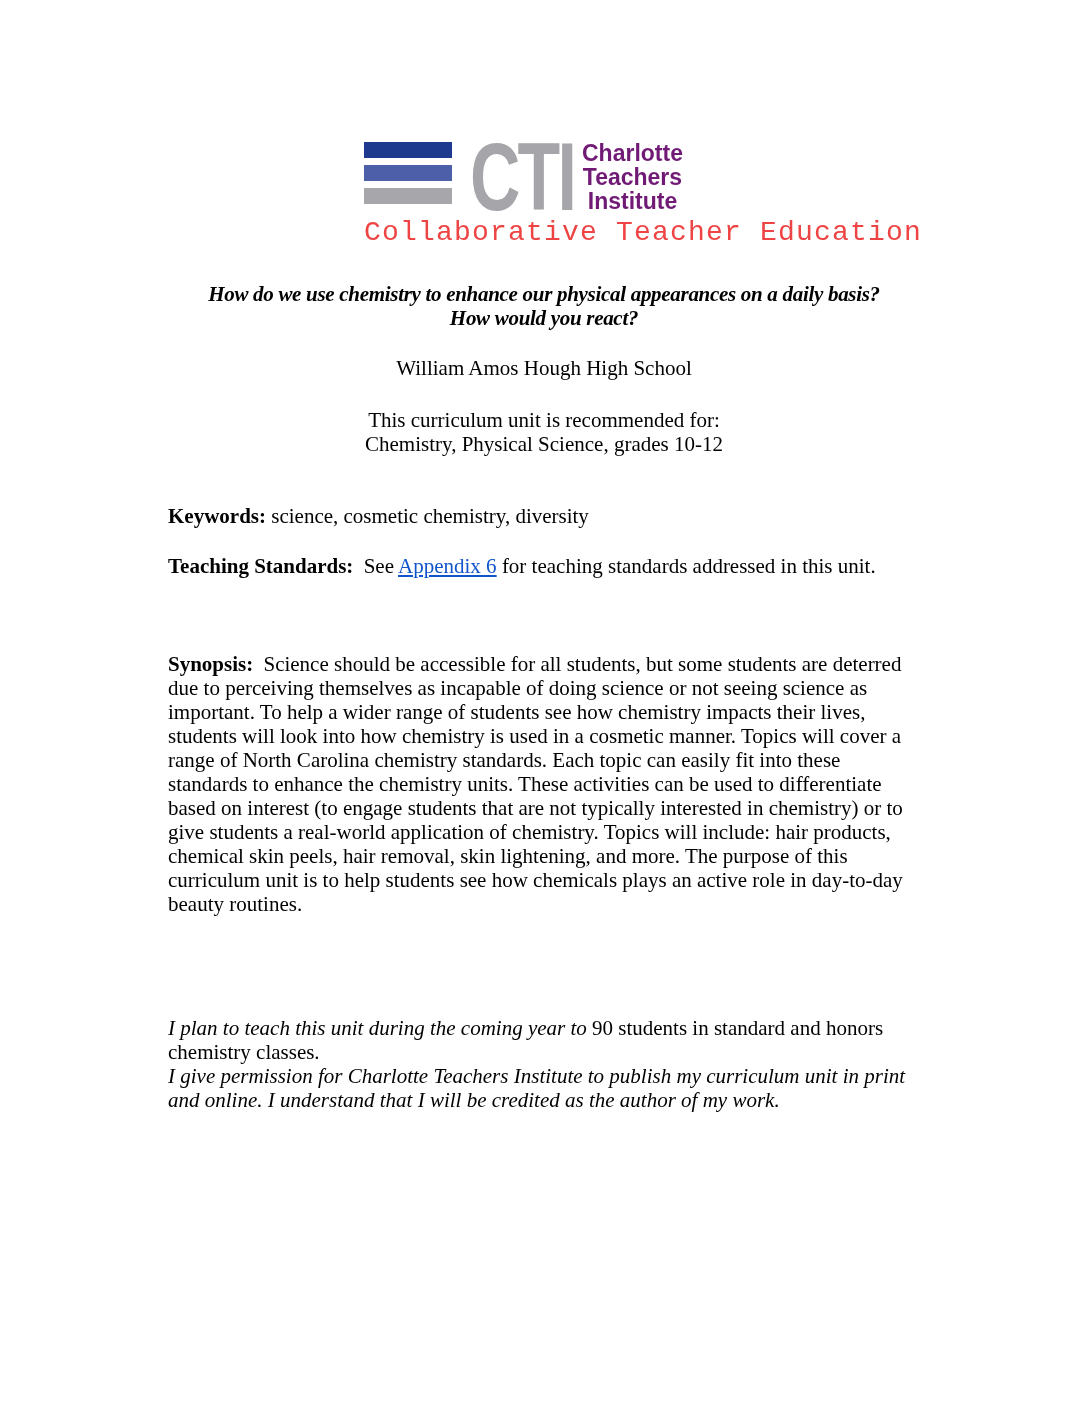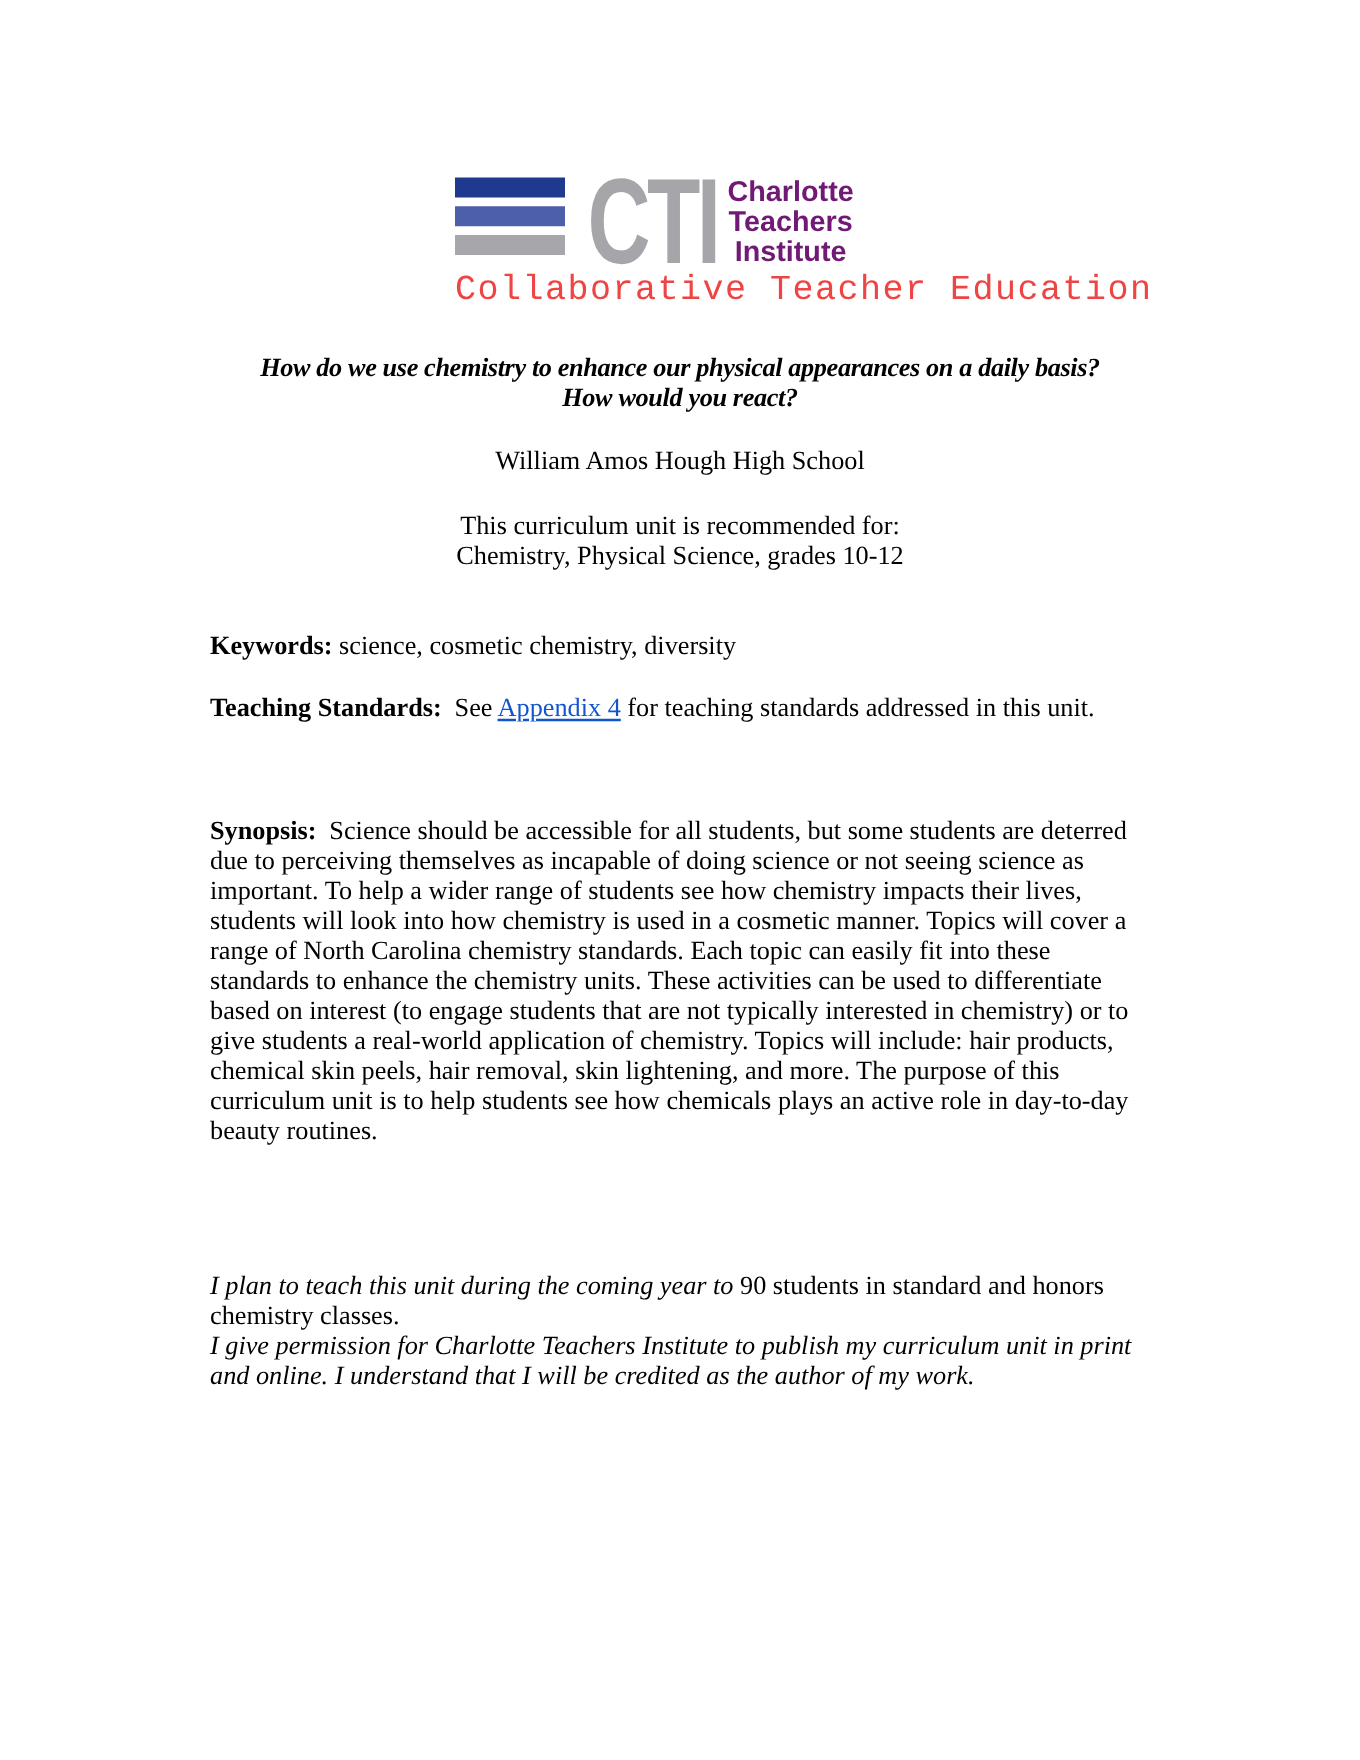--- a/index.html
+++ b/index.html
@@ -91,21 +91,21 @@
   </div>
 
   <p class="keywords-line">
     <b>Keywords:</b>
     <span>science, cosmetic chemistry, diversity</span>
   </p>
 
   <p class="standards-line">
     <b class="lbl">Teaching Standards:</b>
     <span>See</span>
-    <a class="applink" href="#">Appendix 4</a>
+    <a class="applink" href="#">Appendix 6</a>
     <span>for teaching standards addressed in this unit.</span>
   </p>
 
   <p class="synopsis-par">
     <b class="lbl">Synopsis:</b>
     <span>Science should be accessible for all students, but some students are deterred due to perceiving themselves as incapable of doing science or not seeing science as important. To help a wider range of students see how chemistry impacts their lives, students will look into how chemistry is used in a cosmetic manner. Topics will cover a range of North Carolina chemistry standards. Each topic can easily fit into these standards to enhance the chemistry units. These activities can be used to differentiate based on interest (to engage students that are not typically interested in chemistry) or to give students a real-world application of chemistry. Topics will include: hair products, chemical skin peels, hair removal, skin lightening, and more. The purpose of this curriculum unit is to help students see how chemicals plays an active role in day-to-day beauty routines.</span>
   </p>
 
   <p class="plan-par">
     <span class="italic">I plan to teach this unit during the coming year to</span>

